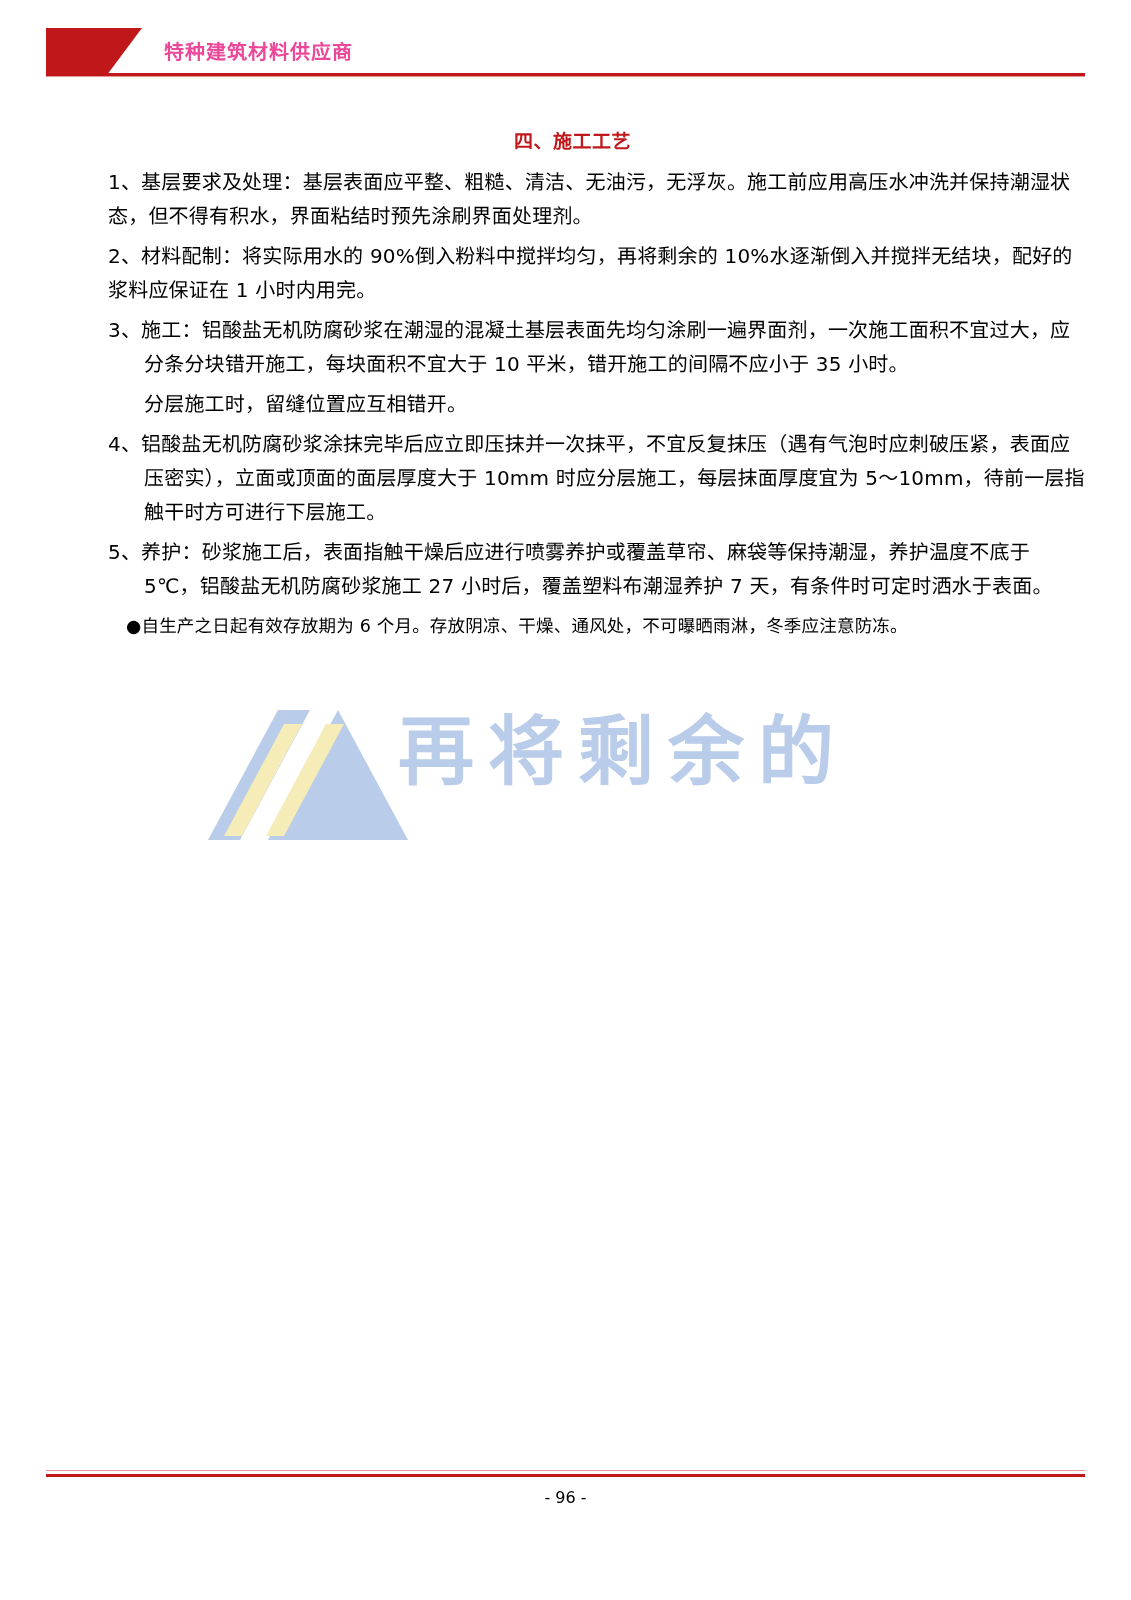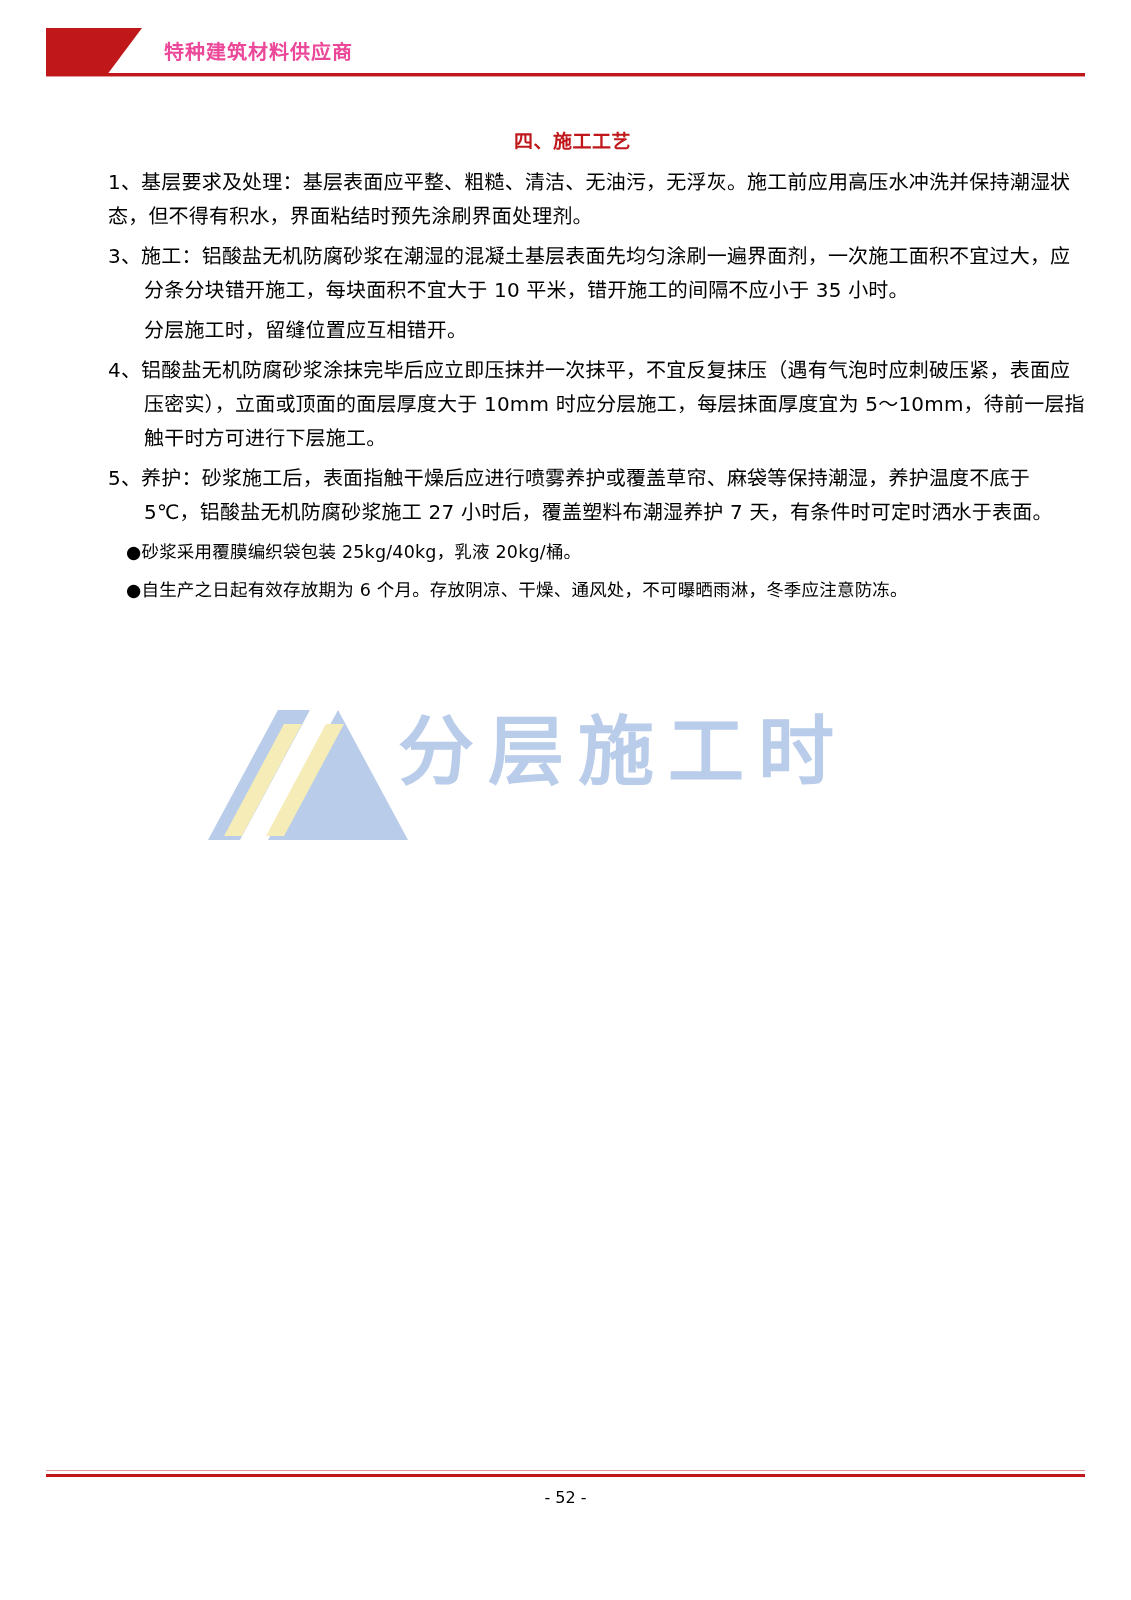--- a/index.html
+++ b/index.html
@@ -187,36 +187,36 @@
   <div class="header-ribbon"></div>
   <div class="header-title">特种建筑材料供应商</div>
   <div class="header-rule"></div>
 </div>
 
 <div class="content">
 
   <h2 class="section-heading">四、施工工艺</h2>
 
   <p class="para">1、基层要求及处理：基层表面应平整、粗糙、清洁、无油污，无浮灰。施工前应用高压水冲洗并保持潮湿状态，但不得有积水，界面粘结时预先涂刷界面处理剂。</p>
+  <p class="para">2、材料配制：将实际用水的 90%倒入粉料中搅拌均匀，再将剩余的 10%水逐渐倒入并搅拌无结块，配好的浆料应保证在 1 小时内用完。</p>
   <p class="para hang">3、施工：铝酸盐无机防腐砂浆在潮湿的混凝土基层表面先均匀涂刷一遍界面剂，一次施工面积不宜过大，应分条分块错开施工，每块面积不宜大于 10 平米，错开施工的间隔不应小于 35 小时。</p>
   <p class="para cont">分层施工时，留缝位置应互相错开。</p>
   <p class="para hang">4、铝酸盐无机防腐砂浆涂抹完毕后应立即压抹并一次抹平，不宜反复抹压（遇有气泡时应刺破压紧，表面应压密实），立面或顶面的面层厚度大于 10mm 时应分层施工，每层抹面厚度宜为 5～10mm，待前一层指触干时方可进行下层施工。</p>
   <p class="para hang">5、养护：砂浆施工后，表面指触干燥后应进行喷雾养护或覆盖草帘、麻袋等保持潮湿，养护温度不底于 5℃，铝酸盐无机防腐砂浆施工 27 小时后，覆盖塑料布潮湿养护 7 天，有条件时可定时洒水于表面。</p>
 
 
-  <p class="bullet-para">●砂浆采用覆膜编织袋包装 25kg/40kg，乳液 20kg/桶。</p>
   <p class="bullet-para">●自生产之日起有效存放期为 6 个月。存放阴凉、干燥、通风处，不可曝晒雨淋，冬季应注意防冻。</p>
 </div>
 
 <div class="watermark">
   <svg width="640" height="160" viewBox="0 0 640 160" style="position:absolute;left:0;top:10px;">
     <polygon points="70,140 140,10 210,140" fill="#b9cce9"></polygon>
     <polygon points="10,140 80,10 112,10 42,140" fill="#b9cce9"></polygon>
     <polygon points="86,24 104,24 44,136 26,136" fill="#f5ecb8"></polygon>
     <polygon points="128,24 146,24 86,136 68,136" fill="#f5ecb8"></polygon>
   </svg>
-  <div class="wm-cn">分层施工时</div>
+  <div class="wm-cn">再将剩余的</div>
 </div>
 
 <div class="page-footer">
   <div class="footer-rule"></div>
-  <div class="page-number">- 52 -</div>
+  <div class="page-number">- 96 -</div>
 </div>
 
 </body></html>

